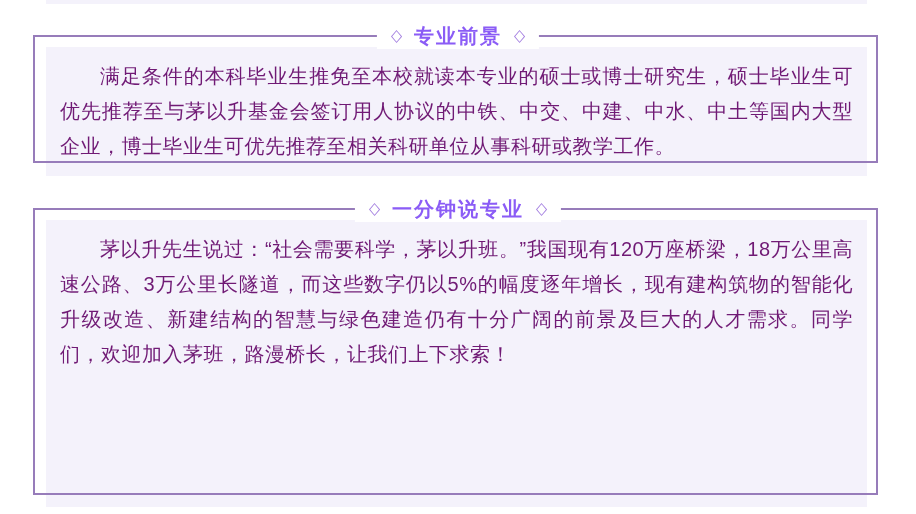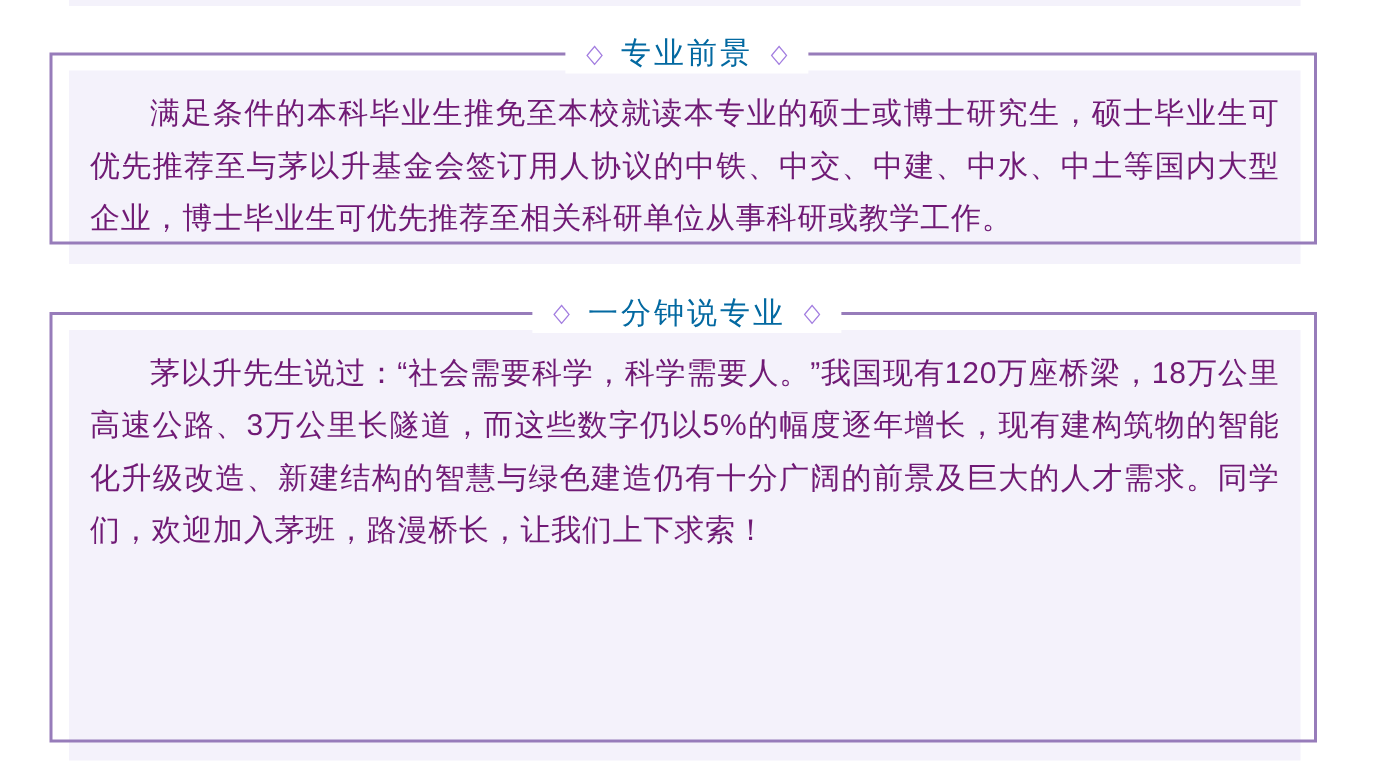--- a/index.html
+++ b/index.html
@@ -54,23 +54,23 @@
     display: flex;
     align-items: center;
     gap: 11px;
     padding: 0 13px;
     height: 26px;
     white-space: nowrap;
   }
   .legend-1 { top: 23px; }
   .legend-2 { top: 196px; }
   .legend .title {
-    color: #0369a1;
+    color: #8b5cf6;
     font-size: 20px;
-    font-weight: normal;
+    font-weight: bold;
     letter-spacing: 2px;
     line-height: 26px;
   }
   .legend .diamond {
     color: #a37ee0;
     font-size: 17px;
     line-height: 26px;
     transform: scaleX(0.85);
   }
   .fill p {
@@ -94,21 +94,21 @@
     <p>满足条件的本科毕业生推免至本校就读本专业的硕士或博士研究生，硕士毕业生可优先推荐至与茅以升基金会签订用人协议的中铁、中交、中建、中水、中土等国内大型企业，博士毕业生可优先推荐至相关科研单位从事科研或教学工作。</p>
   </div>
   <div class="outline outline-1"></div>
   <div class="legend legend-1">
     <span class="diamond">◇</span>
     <span class="title">专业前景</span>
     <span class="diamond">◇</span>
   </div>
 
   <div class="fill fill-2">
-    <p>茅以升先生说过：“社会需要科学，科学需要人。”我国现有120万座桥梁，18万公里高速公路、3万公里长隧道，而这些数字仍以5%的幅度逐年增长，现有建构筑物的智能化升级改造、新建结构的智慧与绿色建造仍有十分广阔的前景及巨大的人才需求。同学们，欢迎加入茅班，路漫桥长，让我们上下求索！</p>
+    <p>茅以升先生说过：“社会需要科学，茅以升班。”我国现有120万座桥梁，18万公里高速公路、3万公里长隧道，而这些数字仍以5%的幅度逐年增长，现有建构筑物的智能化升级改造、新建结构的智慧与绿色建造仍有十分广阔的前景及巨大的人才需求。同学们，欢迎加入茅班，路漫桥长，让我们上下求索！</p>
   </div>
   <div class="outline outline-2"></div>
   <div class="legend legend-2">
     <span class="diamond">◇</span>
     <span class="title">一分钟说专业</span>
     <span class="diamond">◇</span>
   </div>
 
 </div>
 

